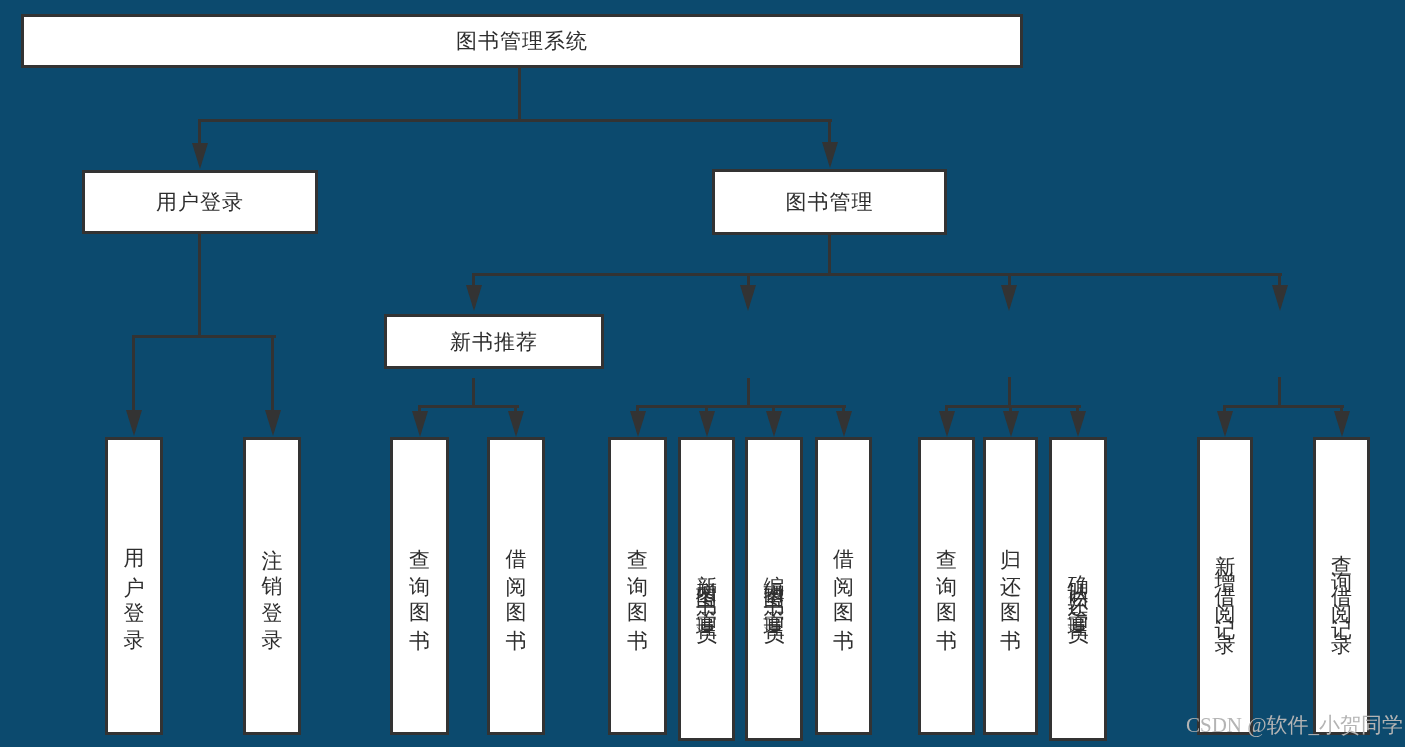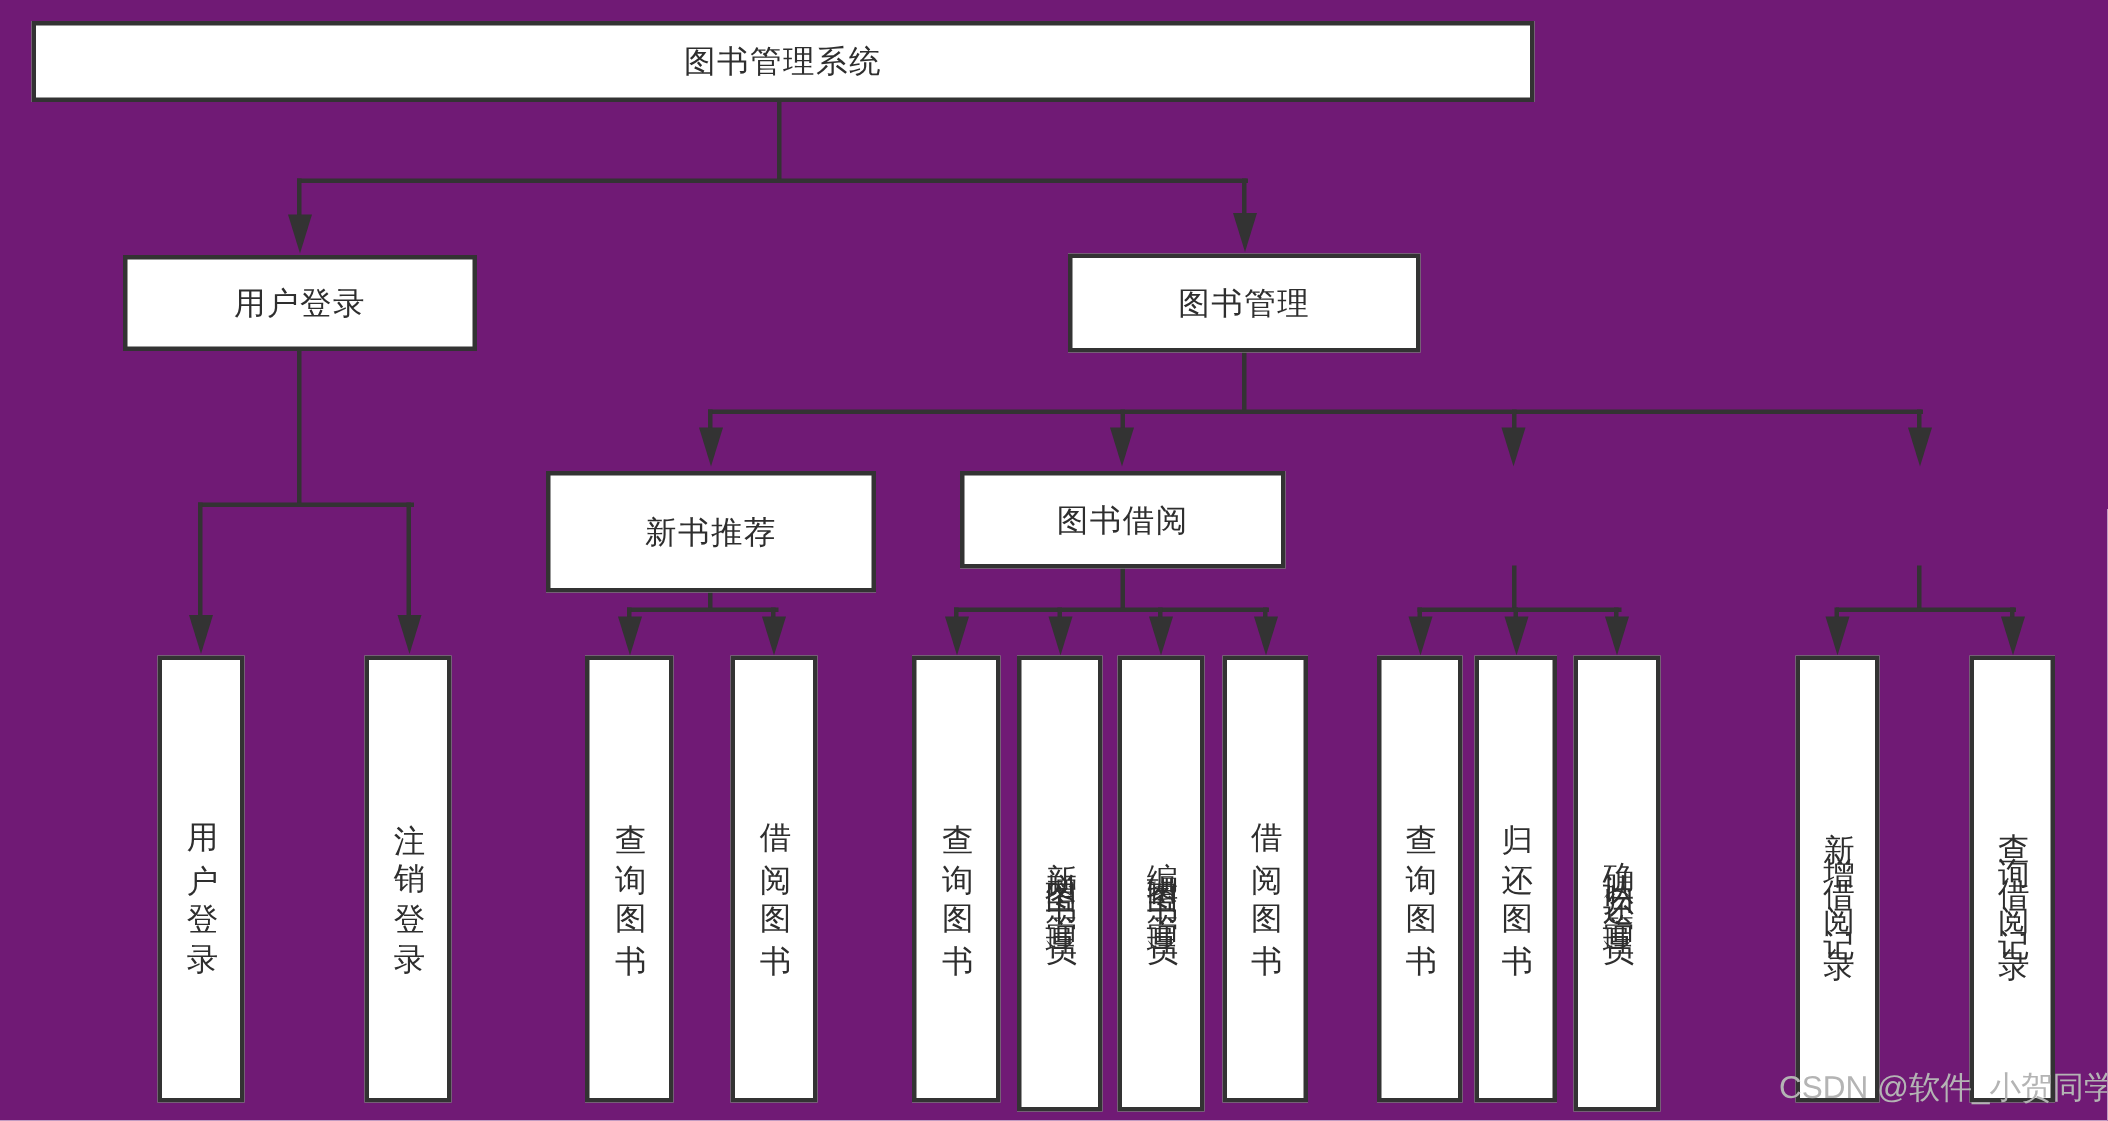--- a/index.html
+++ b/index.html
@@ -1,21 +1,21 @@
 <!DOCTYPE html>
 <html><head>
 <meta charset="utf-8">
 <style>
   html, body { margin: 0; padding: 0; background: #ffffff; }
   #stage {
     position: relative;
     width: 1405px;
     height: 747px;
-    background: #701a75;
-    font-family: Liberation Sans, sans-serif;
+    background: #0c4a6e;
+    font-family: Liberation Serif, serif;
     overflow: hidden;
   }
   .hbox {
     position: absolute;
     box-sizing: border-box;
     border: 3px solid #333333;
     background: #ffffff;
     display: flex;
     align-items: center;
     justify-content: center;
@@ -96,22 +96,21 @@
   <div class="line" style="left:472px; top:273px; width:810px; height:3px;"></div>
   <div class="line" style="left:472px; top:273px; width:3px; height:14px;"></div>
   <div class="arrowhead" style="left:466px; top:285px;"></div>
   <div class="line" style="left:747px; top:273px; width:3px; height:14px;"></div>
   <div class="arrowhead" style="left:740px; top:285px;"></div>
   <div class="line" style="left:1008px; top:273px; width:3px; height:14px;"></div>
   <div class="arrowhead" style="left:1001px; top:285px;"></div>
   <div class="line" style="left:1278px; top:273px; width:3px; height:14px;"></div>
   <div class="arrowhead" style="left:1272px; top:285px;"></div>
 
-  <div class="hbox" style="left:364px; top:314px; width:220px; height:81px;">新书推荐</div>
-  <div class="hbox" style="left:640px; top:314px; width:217px; height:65px;">图书借阅</div>
+  <div class="hbox" style="left:384px; top:314px; width:220px; height:55px;">新书推荐</div>
 
   <div class="line" style="left:472px; top:378px; width:3px; height:30px;"></div>
   <div class="line" style="left:418px; top:405px; width:101px; height:3px;"></div>
   <div class="line" style="left:418px; top:405px; width:3px; height:8px;"></div>
   <div class="arrowhead" style="left:412px; top:411px;"></div>
   <div class="line" style="left:514px; top:405px; width:3px; height:8px;"></div>
   <div class="arrowhead" style="left:508px; top:411px;"></div>
 
   <div class="line" style="left:747px; top:378px; width:3px; height:30px;"></div>
   <div class="line" style="left:636px; top:405px; width:210px; height:3px;"></div>

